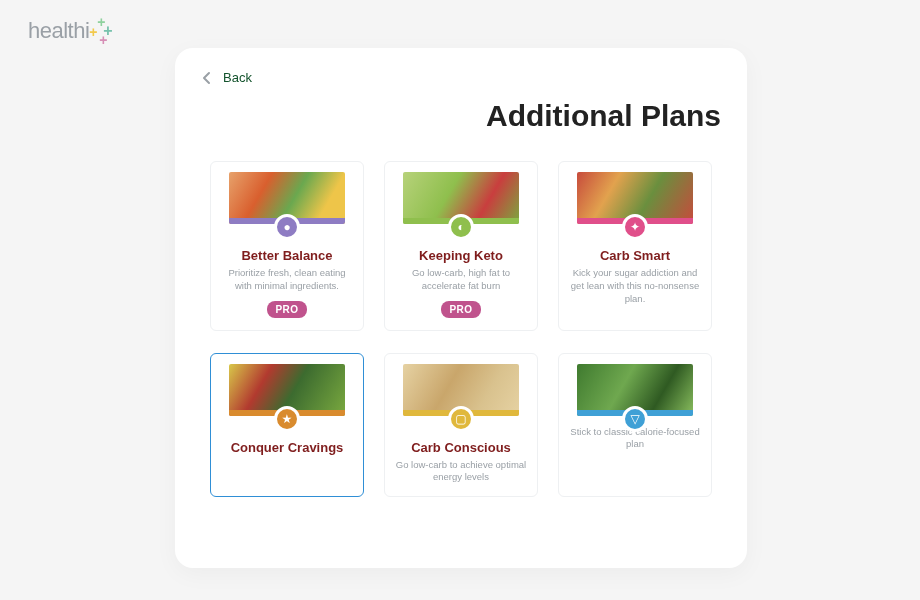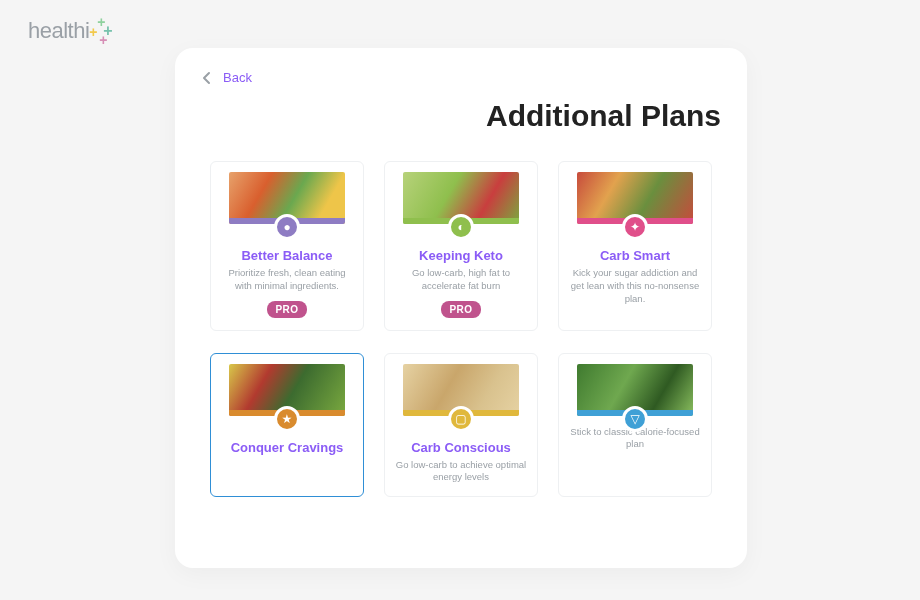--- a/index.html
+++ b/index.html
@@ -48,21 +48,21 @@
     border-radius: 18px;
     box-shadow: 0 6px 24px rgba(0,0,0,0.04);
     padding: 22px 26px 18px 26px;
   }
   .back {
     display: flex;
     align-items: center;
     gap: 10px;
     cursor: pointer;
     width: fit-content;
-    color: #8b5cf6;
+    color: #14532d;
   }
   .back svg { stroke: #9aa0a6; }
   .back-label { font-size: 13px; }
 
   h1.title {
     text-align: right;
     font-size: 30px;
     font-weight: 700;
     color: #222;
     margin-top: 14px;
@@ -135,21 +135,21 @@
   .plan[data-accent="green"]  .badge-icon { background: #8fbf4d; }
   .plan[data-accent="pink"]   .badge-icon { background: #e04f8a; }
   .plan[data-accent="orange"] .badge-icon { background: #d98b2e; }
   .plan[data-accent="yellow"] .badge-icon { background: #e0b83c; }
   .plan[data-accent="blue"]   .badge-icon { background: #3fa0d6; }
 
   .plan-title {
     margin-top: 18px;
     font-size: 13px;
     font-weight: 600;
-    color: #8b5cf6;
+    color: #7f1d1d;
   }
   .plan-desc {
     margin: 4px 10px 0 10px;
     font-size: 9.5px;
     line-height: 1.35;
     color: #9aa0a6;
   }
   .pro {
     display: inline-block;
     margin-top: 8px;

